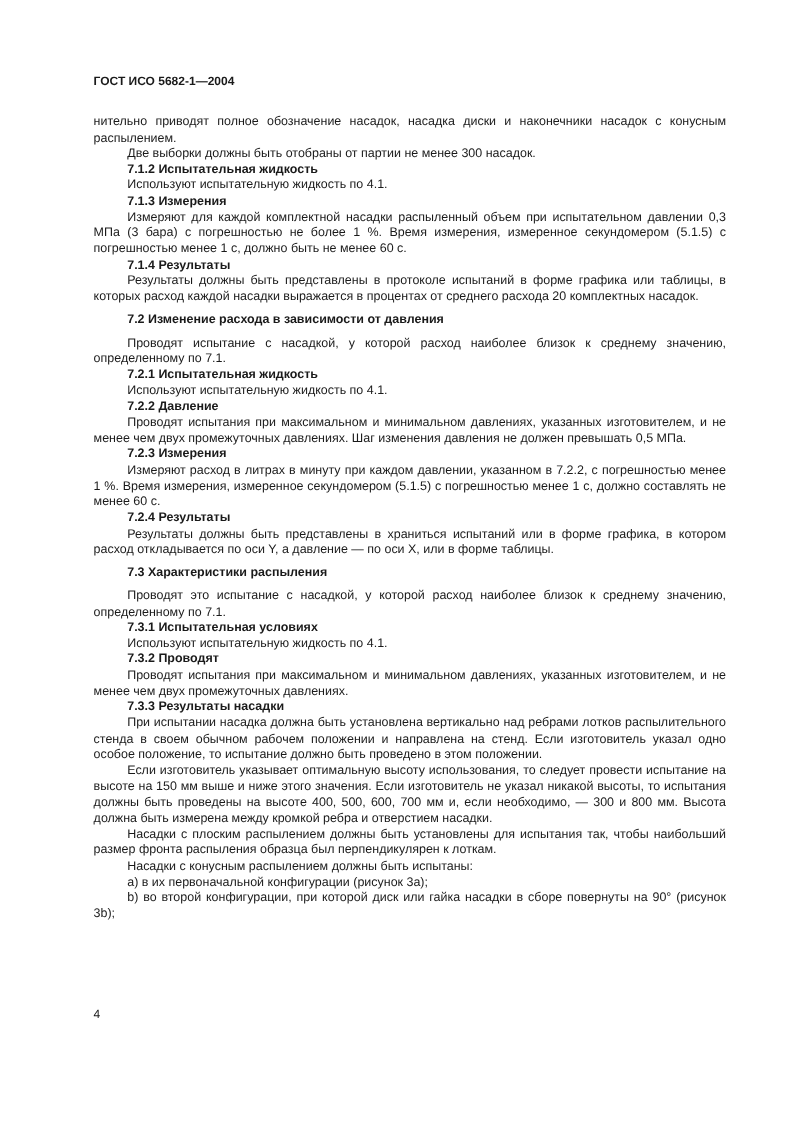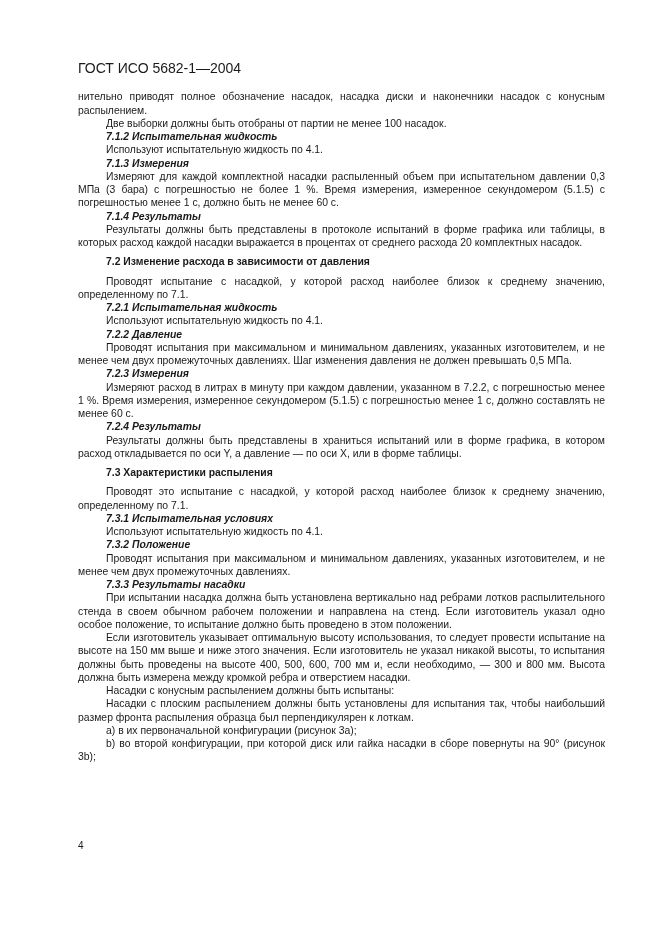--- a/index.html
+++ b/index.html
@@ -2,59 +2,59 @@
 <html><head>
 <meta charset="utf-8">
 <style>
   html, body { margin: 0; padding: 0; background: #ffffff; }
   body { width: 661px; height: 936px; position: relative; overflow: hidden; }
   .page {
     position: absolute; left: 78px; top: 62px; width: 527px;
     font-family: "Liberation Sans", sans-serif; font-size: 10.4px;
     line-height: 13.25px; color: #1a1a1a;
   }
-  .header { font-weight: normal; font-size: 14px; margin-bottom: 15px; }
+  .header { font-weight: bold; font-size: 10px; margin-bottom: 20px; }
   p { margin: 0; text-align: justify; }
   .ind { text-indent: 28px; }
-  .h { font-weight: bold; padding-left: 28px; font-style: italic; }
+  .h { font-weight: bold; padding-left: 28px; }
   .sec { font-weight: bold; padding-left: 28px; margin-top: 6px; margin-bottom: 6px; }
   .pagenum { position: absolute; left: 78px; top: 840px; font-family: "Liberation Sans", sans-serif; font-size: 10px; color: #1a1a1a; }
 </style>
 </head>
 <body>
 
 <div class="page">
   <div class="header">ГОСТ ИСО 5682-1—2004</div>
   <div id="body">
       <p class="">нительно приводят полное обозначение насадок, насадка диски и наконечники насадок с конусным распылением.</p>
-      <p class="ind">Две выборки должны быть отобраны от партии не менее 100 насадок.</p>
+      <p class="ind">Две выборки должны быть отобраны от партии не менее 300 насадок.</p>
       <div class="h">7.1.2  Испытательная жидкость</div>
       <p class="ind">Используют испытательную жидкость по 4.1.</p>
       <div class="h">7.1.3  Измерения</div>
       <p class="ind">Измеряют для каждой комплектной насадки распыленный объем при испытательном давлении 0,3 МПа (3 бара) с погрешностью не более 1 %. Время измерения, измеренное секундомером (5.1.5) с погрешностью менее 1 с, должно быть не менее 60 с.</p>
       <div class="h">7.1.4  Результаты</div>
       <p class="ind">Результаты должны быть представлены в протоколе испытаний в форме графика или таблицы, в которых расход каждой насадки выражается в процентах от среднего расхода 20 комплектных насадок.</p>
       <div class="sec">7.2  Изменение расхода в зависимости от давления</div>
       <p class="ind">Проводят испытание с насадкой, у которой расход наиболее близок к среднему значению, определенному по 7.1.</p>
       <div class="h">7.2.1  Испытательная жидкость</div>
       <p class="ind">Используют испытательную жидкость по 4.1.</p>
       <div class="h">7.2.2  Давление</div>
       <p class="ind">Проводят испытания при максимальном и минимальном давлениях, указанных изготовителем, и не менее чем двух промежуточных давлениях. Шаг изменения давления не должен превышать 0,5 МПа.</p>
       <div class="h">7.2.3  Измерения</div>
       <p class="ind">Измеряют расход в литрах в минуту при каждом давлении, указанном в 7.2.2, с погрешностью менее 1 %. Время измерения, измеренное секундомером (5.1.5) с погрешностью менее 1 с, должно составлять не менее 60 с.</p>
       <div class="h">7.2.4  Результаты</div>
       <p class="ind">Результаты должны быть представлены в храниться испытаний или в форме графика, в котором расход откладывается по оси Y, а давление — по оси X, или в форме таблицы.</p>
       <div class="sec">7.3  Характеристики распыления</div>
       <p class="ind">Проводят это испытание с насадкой, у которой расход наиболее близок к среднему значению, определенному по 7.1.</p>
       <div class="h">7.3.1  Испытательная условиях</div>
       <p class="ind">Используют испытательную жидкость по 4.1.</p>
-      <div class="h">7.3.2  Положение</div>
+      <div class="h">7.3.2  Проводят</div>
       <p class="ind">Проводят испытания при максимальном и минимальном давлениях, указанных изготовителем, и не менее чем двух промежуточных давлениях.</p>
       <div class="h">7.3.3  Результаты насадки</div>
       <p class="ind">При испытании насадка должна быть установлена вертикально над ребрами лотков распылительного стенда в своем обычном рабочем положении и направлена на стенд. Если изготовитель указал одно особое положение, то испытание должно быть проведено в этом положении.</p>
       <p class="ind">Если изготовитель указывает оптимальную высоту использования, то следует провести испытание на высоте на 150 мм выше и ниже этого значения. Если изготовитель не указал никакой высоты, то испытания должны быть проведены на высоте 400, 500, 600, 700 мм и, если необходимо, — 300 и 800 мм. Высота должна быть измерена между кромкой ребра и отверстием насадки.</p>
+      <p class="ind">Насадки с плоским распылением должны быть установлены для испытания так, чтобы наибольший размер фронта распыления образца был перпендикулярен к лоткам.</p>
       <p class="ind">Насадки с конусным распылением должны быть испытаны:</p>
-      <p class="ind">Насадки с плоским распылением должны быть установлены для испытания так, чтобы наибольший размер фронта распыления образца был перпендикулярен к лоткам.</p>
       <p class="ind">a)  в их первоначальной конфигурации (рисунок 3а);</p>
       <p class="ind">b)  во второй конфигурации, при которой диск или гайка насадки в сборе повернуты на 90° (рисунок 3b);</p>
     </div>
 </div>
 <div class="pagenum">4</div>
 
 </body></html>

